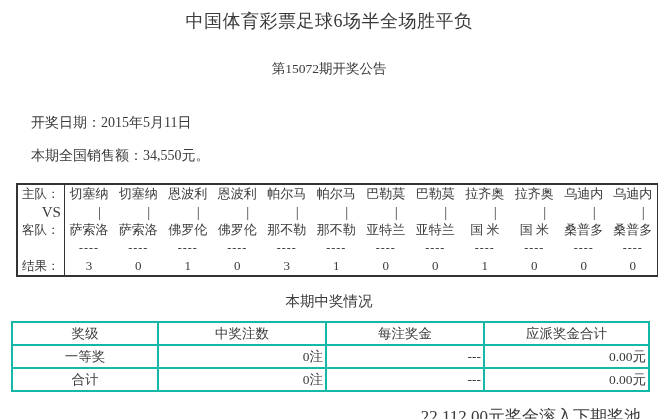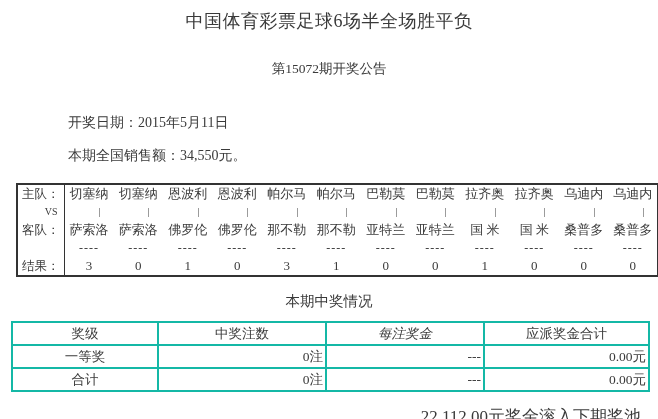--- a/index.html
+++ b/index.html
@@ -11,56 +11,56 @@
   }
   .page-title {
     text-align: center; padding-top: 9px;
     font-size: 18px; font-weight: 500; letter-spacing: 0.5px;
   }
   .page-subtitle {
     text-align: center; margin-top: 27px;
     font-size: 13.5px;
   }
   .info-line {
-    margin-left: 68px; font-size: 14px;
+    margin-left: 31px; font-size: 14px;
   }
   .info-line.first { margin-top: 36px; }
   .info-line.second { margin-top: 15px; }
   table { border-collapse: collapse; table-layout: fixed; }
   
   .match-table {
     width: 643px; margin: 18px 0 0 16px;
     border: 2px solid #333333;
     font-size: 13px; text-align: center;
   }
   .match-table td { height: 18px; line-height: 18px; overflow: hidden; white-space: nowrap; }
   .match-table td.lbl {
     border-right: 1px solid #333333;
     font-size: 12.5px; width: 47px;
   }
-  .match-table tr.vs-row td { font-size: 10px; padding-left: 21px; }
+  .match-table tr.vs-row td { font-size: 15px; padding-left: 21px; }
   .match-table tr.dash-row td { font-size: 12px; letter-spacing: 1px; }
   
   .section-title {
     text-align: center; margin-top: 15px;
     font-size: 14.5px; font-weight: 500;
   }
   .prize-table {
     width: 637px; margin: 10px 0 0 11px;
     border: 2px solid #333333;
     font-size: 13.5px;
   }
   .prize-table td {
     border: 2px solid #14b8a6;
     height: 21px; line-height: 21px;
     overflow: hidden; white-space: nowrap;
   }
   .prize-table td.c1 { width: 146px; text-align: center; }
   .prize-table td.c2 { width: 168px; }
-  .prize-table td.c3 { width: 158px; font-style: italic; }
+  .prize-table td.c3 { width: 158px; }
   .prize-table td.c4 { width: 165px; }
   .prize-table tr.head td { text-align: center; }
   .prize-table tr.data td.num { text-align: right; padding-right: 2px; }
   .note-line { margin-left: 45px; font-size: 17px; text-align: right; }
   .note-line.rollover { margin-top: 13px; }
 </style>
 </head>
 <body>
 
 <div class="page-title">中国体育彩票足球6场半全场胜平负</div>

